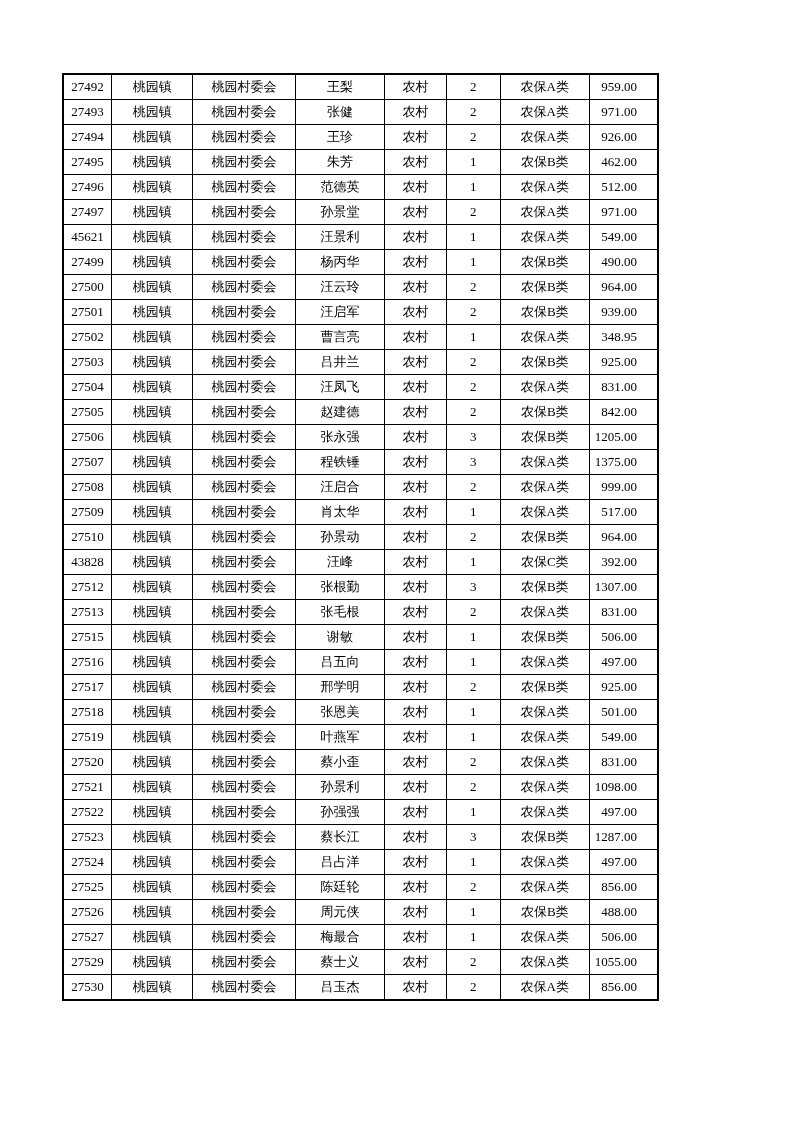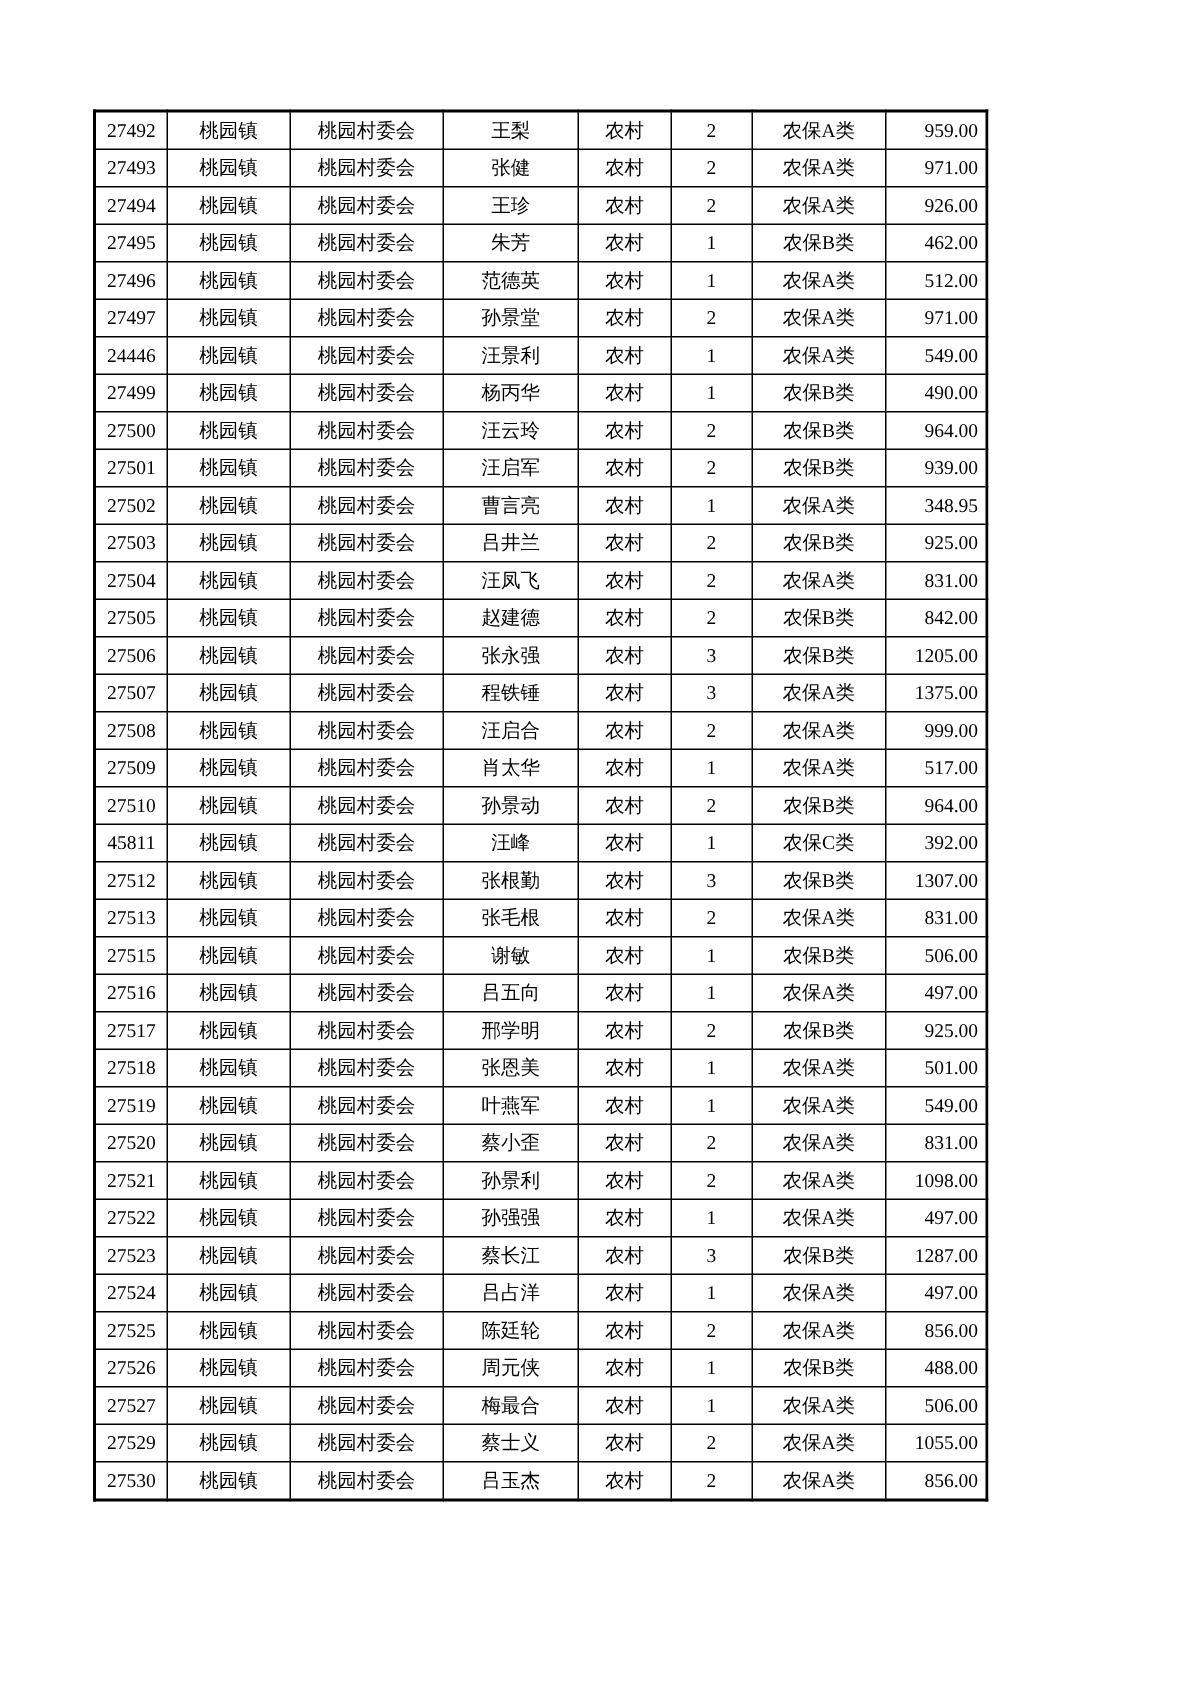--- a/index.html
+++ b/index.html
@@ -31,21 +31,21 @@
     padding: 0;
     font-size: 13px;
     line-height: 24px;
     text-align: center;
     white-space: nowrap;
     overflow: hidden;
     color: #000000;
   }
   table.roster td.amount {
     text-align: right;
-    padding-right: 5px;
+    padding-right: 20px;
   }
   col.c-id      { width: 50px; }
   col.c-town    { width: 85px; }
   col.c-village { width: 106px; }
   col.c-name    { width: 94px; }
   col.c-type    { width: 65px; }
   col.c-count   { width: 58px; }
   col.c-cat     { width: 93px; }
   col.c-amt     { width: 69px; }
 </style>
@@ -119,21 +119,21 @@
           <td>27497</td>
           <td>桃园镇</td>
           <td>桃园村委会</td>
           <td>孙景堂</td>
           <td>农村</td>
           <td>2</td>
           <td>农保A类</td>
           <td class="amount">971.00</td>
         </tr>
         <tr>
-          <td>24446</td>
+          <td>45621</td>
           <td>桃园镇</td>
           <td>桃园村委会</td>
           <td>汪景利</td>
           <td>农村</td>
           <td>1</td>
           <td>农保A类</td>
           <td class="amount">549.00</td>
         </tr>
         <tr>
           <td>27499</td>
@@ -249,21 +249,21 @@
           <td>27510</td>
           <td>桃园镇</td>
           <td>桃园村委会</td>
           <td>孙景动</td>
           <td>农村</td>
           <td>2</td>
           <td>农保B类</td>
           <td class="amount">964.00</td>
         </tr>
         <tr>
-          <td>45811</td>
+          <td>43828</td>
           <td>桃园镇</td>
           <td>桃园村委会</td>
           <td>汪峰</td>
           <td>农村</td>
           <td>1</td>
           <td>农保C类</td>
           <td class="amount">392.00</td>
         </tr>
         <tr>
           <td>27512</td>

